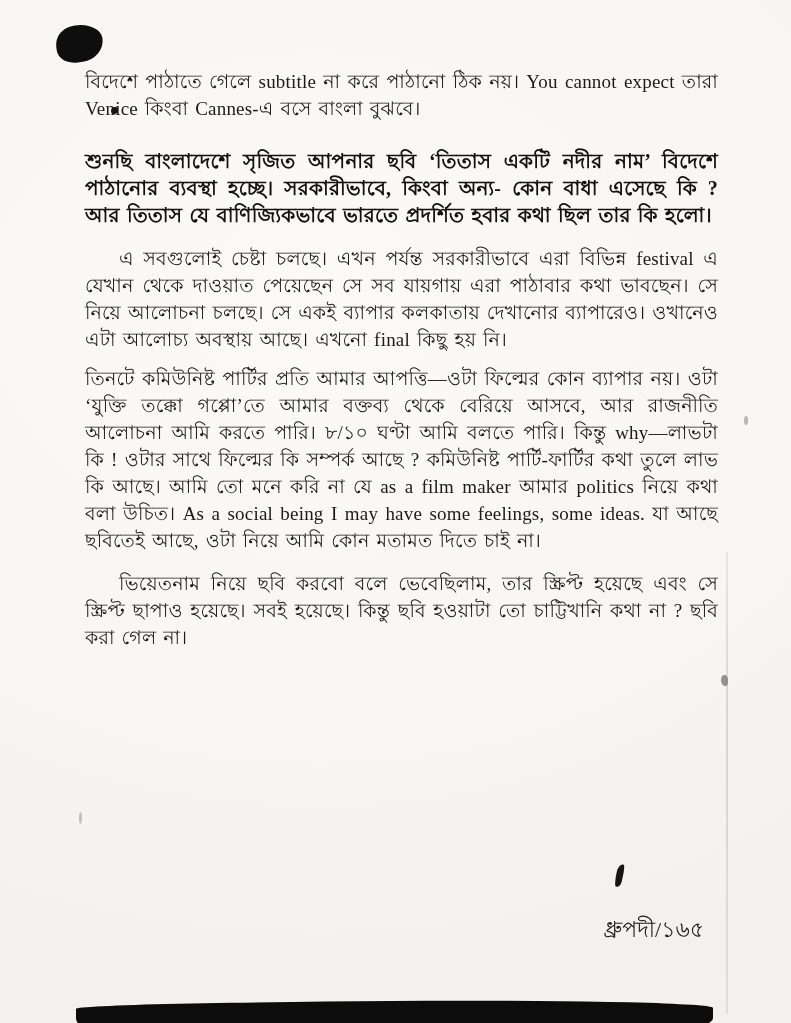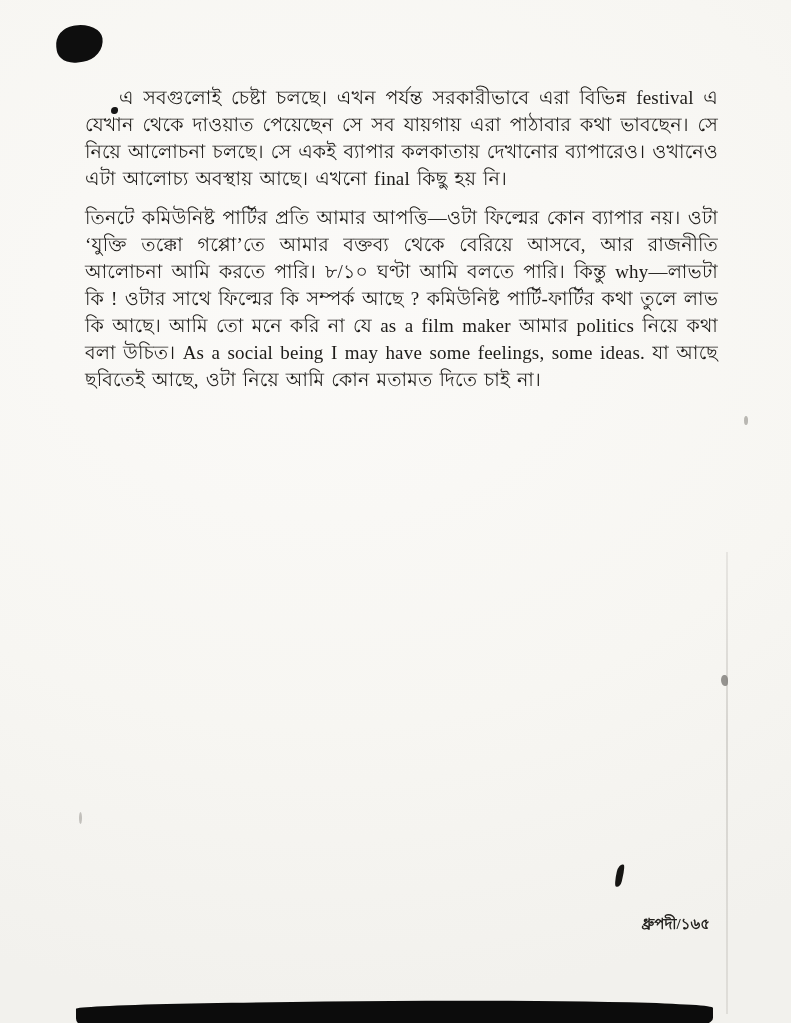--- a/index.html
+++ b/index.html
@@ -41,23 +41,23 @@
   }
   .text-block p.a { font-weight: 400; }
   .mt-lg { margin-top: 26px !important; }
   .mt-md { margin-top: 16px !important; }
   .mt-sm { margin-top: 12px !important; }
   .indent { text-indent: 34px; }
 
   .page-footer {
     position: absolute;
     top: 912px;
-    right: 81px;
-    font-size: 15px;
-    font-weight: 700;
+    right: 87px;
+    font-size: 22px;
+    font-weight: 400;
     color: #22201d;
   }
 
   
   .ink-blot {
     position: absolute;
     left: 56px; top: 25px;
     width: 47px; height: 37px;
     background: #0e0e0e;
     border-radius: 46% 58% 52% 44% / 55% 48% 60% 42%;
@@ -124,25 +124,28 @@
   <div class="ink-blot"></div>
   <div class="ink-speck"></div>
   <div class="faint-speck-1"></div>
   <div class="faint-speck-2"></div>
   <div class="edge-line"></div>
   <div class="edge-smudge"></div>
   <div class="ink-slash"></div>
   <div class="scan-edge-bar"></div>
 
   <article class="text-block">
+    <p class="a">বিদেশে পাঠাতে গেলে subtitle না করে পাঠানো ঠিক নয়। You cannot expect তারা Venice কিংবা Cannes-এ বসে বাংলা বুঝবে।</p>
 
+    <p class="q mt-lg">শুনছি বাংলাদেশে সৃজিত আপনার ছবি ‘তিতাস একটি নদীর নাম’ বিদেশে পাঠানোর ব্যবস্থা হচ্ছে। সরকারীভাবে, কিংবা অন্য- কোন বাধা এসেছে কি ? আর তিতাস যে বাণিজ্যিকভাবে ভারতে প্রদর্শিত হবার কথা ছিল তার কি হলো।</p>
 
     <p class="a mt-md indent">এ সবগুলোই চেষ্টা চলছে। এখন পর্যন্ত সরকারীভাবে এরা বিভিন্ন festival এ যেখান থেকে দাওয়াত পেয়েছেন সে সব যায়গায় এরা পাঠাবার কথা ভাবছেন। সে নিয়ে আলোচনা চলছে। সে একই ব্যাপার কলকাতায় দেখানোর ব্যাপারেও। ওখানেও এটা আলোচ্য অবস্থায় আছে। এখনো final কিছু হয় নি।</p>
 
 
     <p class="a mt-sm">তিনটে কমিউনিষ্ট পার্টির প্রতি আমার আপত্তি—ওটা ফিল্মের কোন ব্যাপার নয়। ওটা ‘যুক্তি তক্কো গপ্পো’তে আমার বক্তব্য থেকে বেরিয়ে আসবে, আর রাজনীতি আলোচনা আমি করতে পারি। ৮/১০ ঘণ্টা আমি বলতে পারি। কিন্তু why—লাভটা কি ! ওটার সাথে ফিল্মের কি সম্পর্ক আছে ? কমিউনিষ্ট পার্টি-ফার্টির কথা তুলে লাভ কি আছে। আমি তো মনে করি না যে as a film maker আমার politics নিয়ে কথা বলা উচিত। As a social being I may have some feelings, some ideas. যা আছে ছবিতেই আছে, ওটা নিয়ে আমি কোন মতামত দিতে চাই না।</p>
 
 
+    <p class="a mt-md indent">ভিয়েতনাম নিয়ে ছবি করবো বলে ভেবেছিলাম, তার স্ক্রিপ্ট হয়েছে এবং সে স্ক্রিপ্ট ছাপাও হয়েছে। সবই হয়েছে। কিন্তু ছবি হওয়াটা তো চাট্টিখানি কথা না ? ছবি করা গেল না।</p>
   </article>
 
   <div class="page-footer">ধ্রুপদী/১৬৫</div>
 
 </div>
 
 </body></html>

